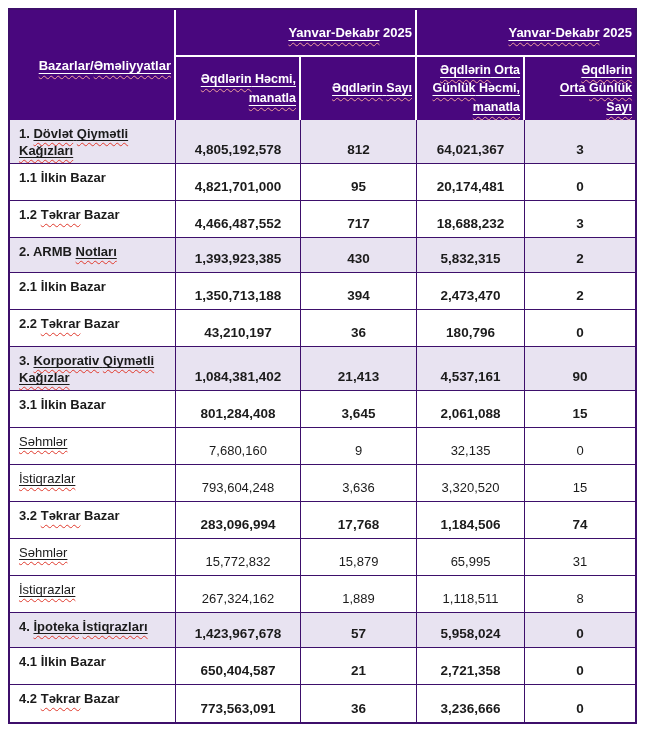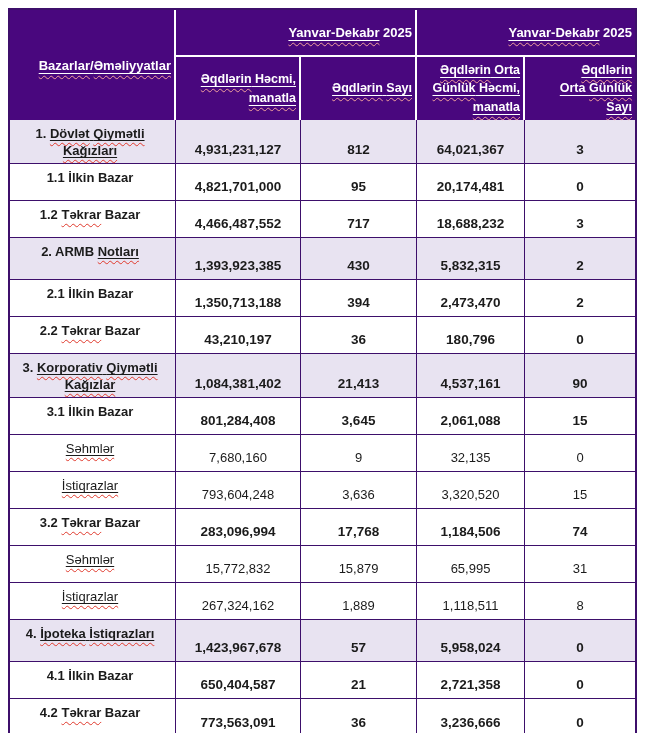--- a/index.html
+++ b/index.html
@@ -48,24 +48,24 @@
   th.subcol.last{border-right:none;}
   
   tbody td{
     border-right:1px solid var(--grid);
     border-bottom:1px solid var(--grid);
     background:#fff;
   }
   tbody td:last-child{border-right:none;}
   tbody tr:last-child td{border-bottom:none;}
   tbody tr{height:37px;}
-  tr.row-section{height:42px;}
+  tr.row-section{height:35px;}
   tr.row-section td{background:var(--row-highlight);}
   td.label{
-    text-align:center;vertical-align:top;
+    text-align:left;vertical-align:top;
     padding:6px 14px 3px 9px;
     font-size:13px;font-weight:bold;
     line-height:1.3;
     white-space:pre-line;
   }
   td.num{
     text-align:center;vertical-align:bottom;
     padding:3px 3px 6px;
     font-size:13.5px;font-weight:bold;
   }
@@ -115,21 +115,21 @@
 </span><span class="ul"><span class="sq">manatla</span></span></th>
         <th class="subcol last"><span class="ul"><span class="sq">Əqdlərin</span></span><span class="ul">
 Orta </span><span class="ul"><span class="sq">Günlük</span></span>
 <span class="ul"><span class="sq">Sayı</span></span></th>
       </tr>
     </thead>
     <tbody>
         <tr class="row-section">
           <td class="label">1. <span class="ul"><span class="sq">Dövlət</span></span><span class="ul"> </span><span class="ul"><span class="sq">Qiymətli</span></span>
 <span class="ul"><span class="sq">Kağızları</span></span></td>
-          <td class="num">4,931,231,127</td>
+          <td class="num">4,805,192,578</td>
           <td class="num">812</td>
           <td class="num">64,021,367</td>
           <td class="num">3</td>
         </tr>
         <tr class="row-sub">
           <td class="label">1.1 İlkin Bazar</td>
           <td class="num">4,821,701,000</td>
           <td class="num">95</td>
           <td class="num">20,174,481</td>
           <td class="num">0</td>

